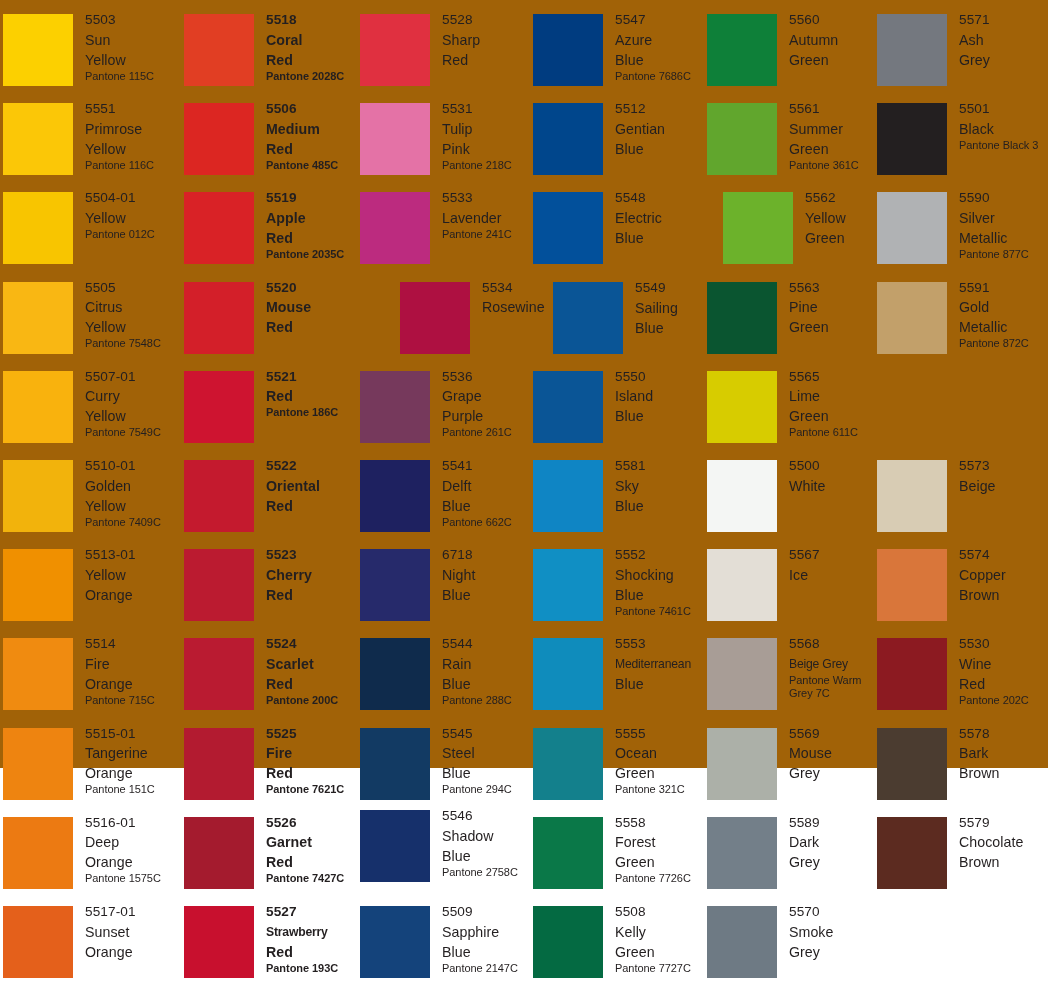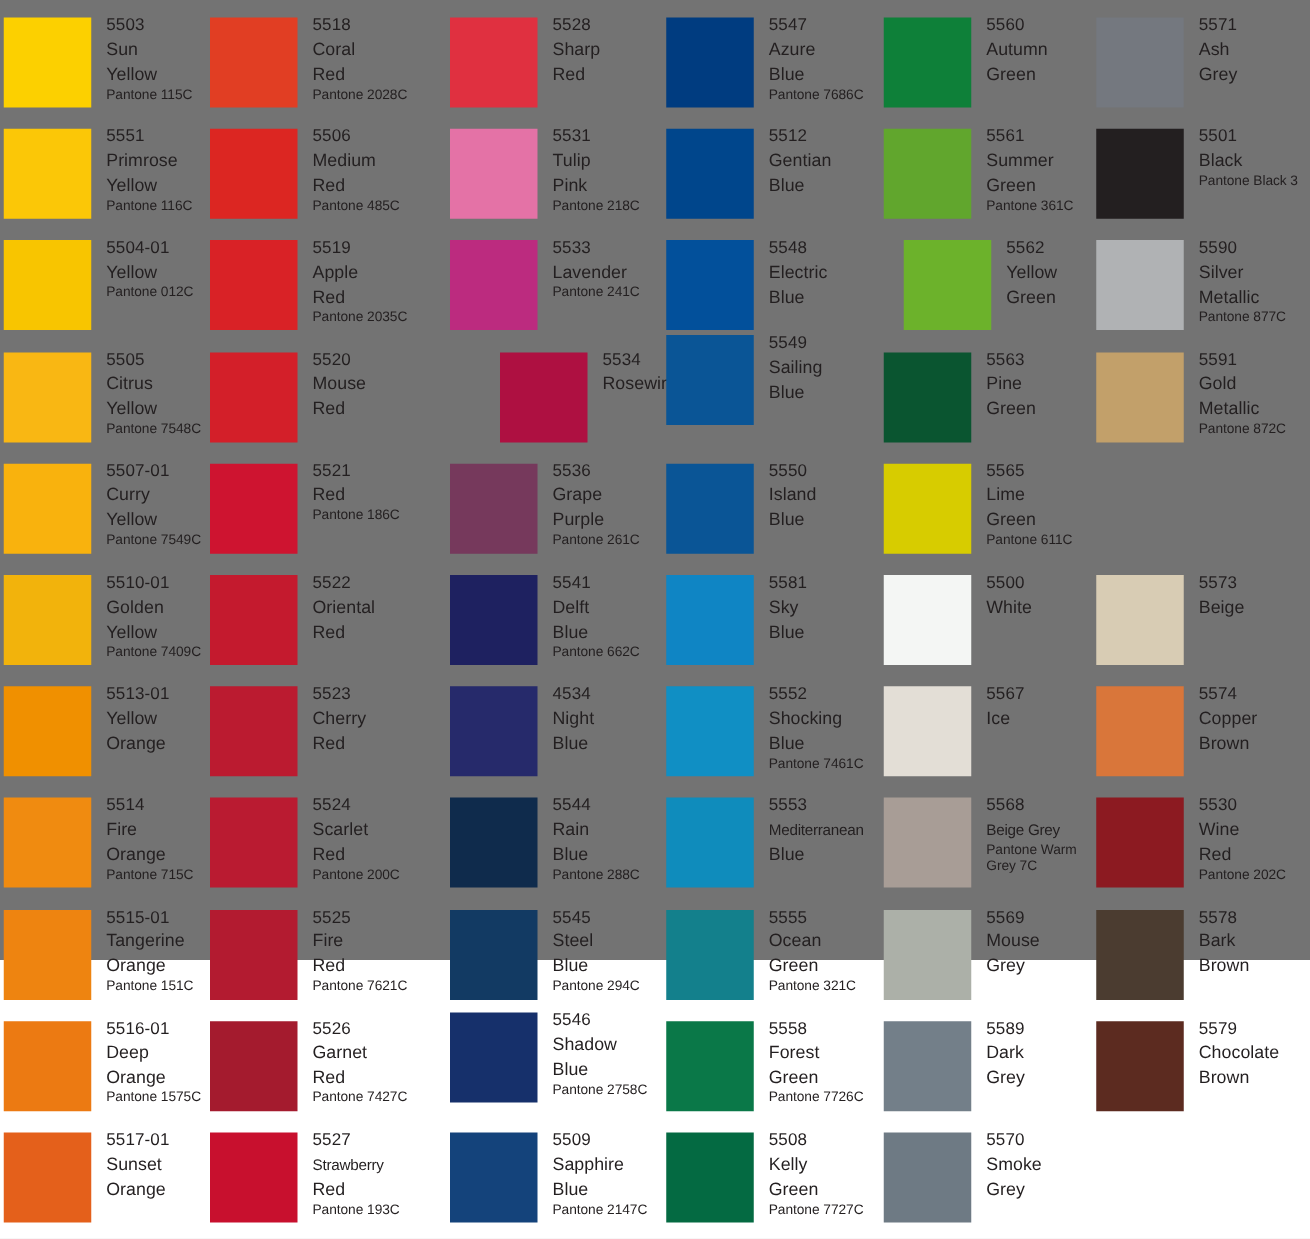--- a/index.html
+++ b/index.html
@@ -12,21 +12,21 @@
     width: 1048px;
     height: 991px;
     font-family: "Liberation Sans", sans-serif;
     color: #231f20;
     overflow: hidden;
   }
   #chart {
     position: relative;
     width: 1048px;
     height: 768px;
-    background: #737373;
+    background: #a16207;
   }
   .col {
     position: absolute;
     top: 0;
     width: 170px;
     height: 991px;
   }
   .cell {
     position: absolute;
     width: 170px;
@@ -65,21 +65,21 @@
   }
   .pantone {
     font-size: 11px;
     line-height: 13.5px;
     letter-spacing: -0.05px;
     white-space: nowrap;
     color: #231f20;
   }
   
   .c0 { left: 3px; }
-  .c1 { left: 168px; }
+  .c1 { left: 184px; font-weight: bold; }
   .c2 { left: 360px; }
   .c3 { left: 533px; }
   .c4 { left: 707px; }
   .c5 { left: 877px; }
 </style>
 </head>
 <body>
 
 <div id="chart">
     <div class="col c0">
@@ -324,21 +324,21 @@
         <div class="info">
           <div class="code">5541</div>
           <div class="nm">Delft</div>
           <div class="nm">Blue</div>
           <div class="pantone">Pantone 662C</div>
         </div>
       </div>
       <div class="cell" style="top: 549.2px;">
         <div class="swatch" style="background: rgb(38, 42, 107);"></div>
         <div class="info">
-          <div class="code">4534</div>
+          <div class="code">6718</div>
           <div class="nm">Night</div>
           <div class="nm">Blue</div>
         </div>
       </div>
       <div class="cell" style="top: 638.4px;">
         <div class="swatch" style="background: rgb(15, 43, 76);"></div>
         <div class="info">
           <div class="code">5544</div>
           <div class="nm">Rain</div>
           <div class="nm">Blue</div>
@@ -392,21 +392,21 @@
         </div>
       </div>
       <div class="cell" style="top: 192.4px;">
         <div class="swatch" style="background: rgb(2, 80, 155);"></div>
         <div class="info">
           <div class="code">5548</div>
           <div class="nm">Electric</div>
           <div class="nm">Blue</div>
         </div>
       </div>
-      <div class="cell" style="top: 268px;">
+      <div class="cell" style="top: 282px; margin-left: 20px;">
         <div class="swatch" style="background: rgb(10, 85, 150);"></div>
         <div class="info">
           <div class="code">5549</div>
           <div class="nm">Sailing</div>
           <div class="nm">Blue</div>
         </div>
       </div>
       <div class="cell" style="top: 370.8px;">
         <div class="swatch" style="background: rgb(10, 85, 150);"></div>
         <div class="info">

